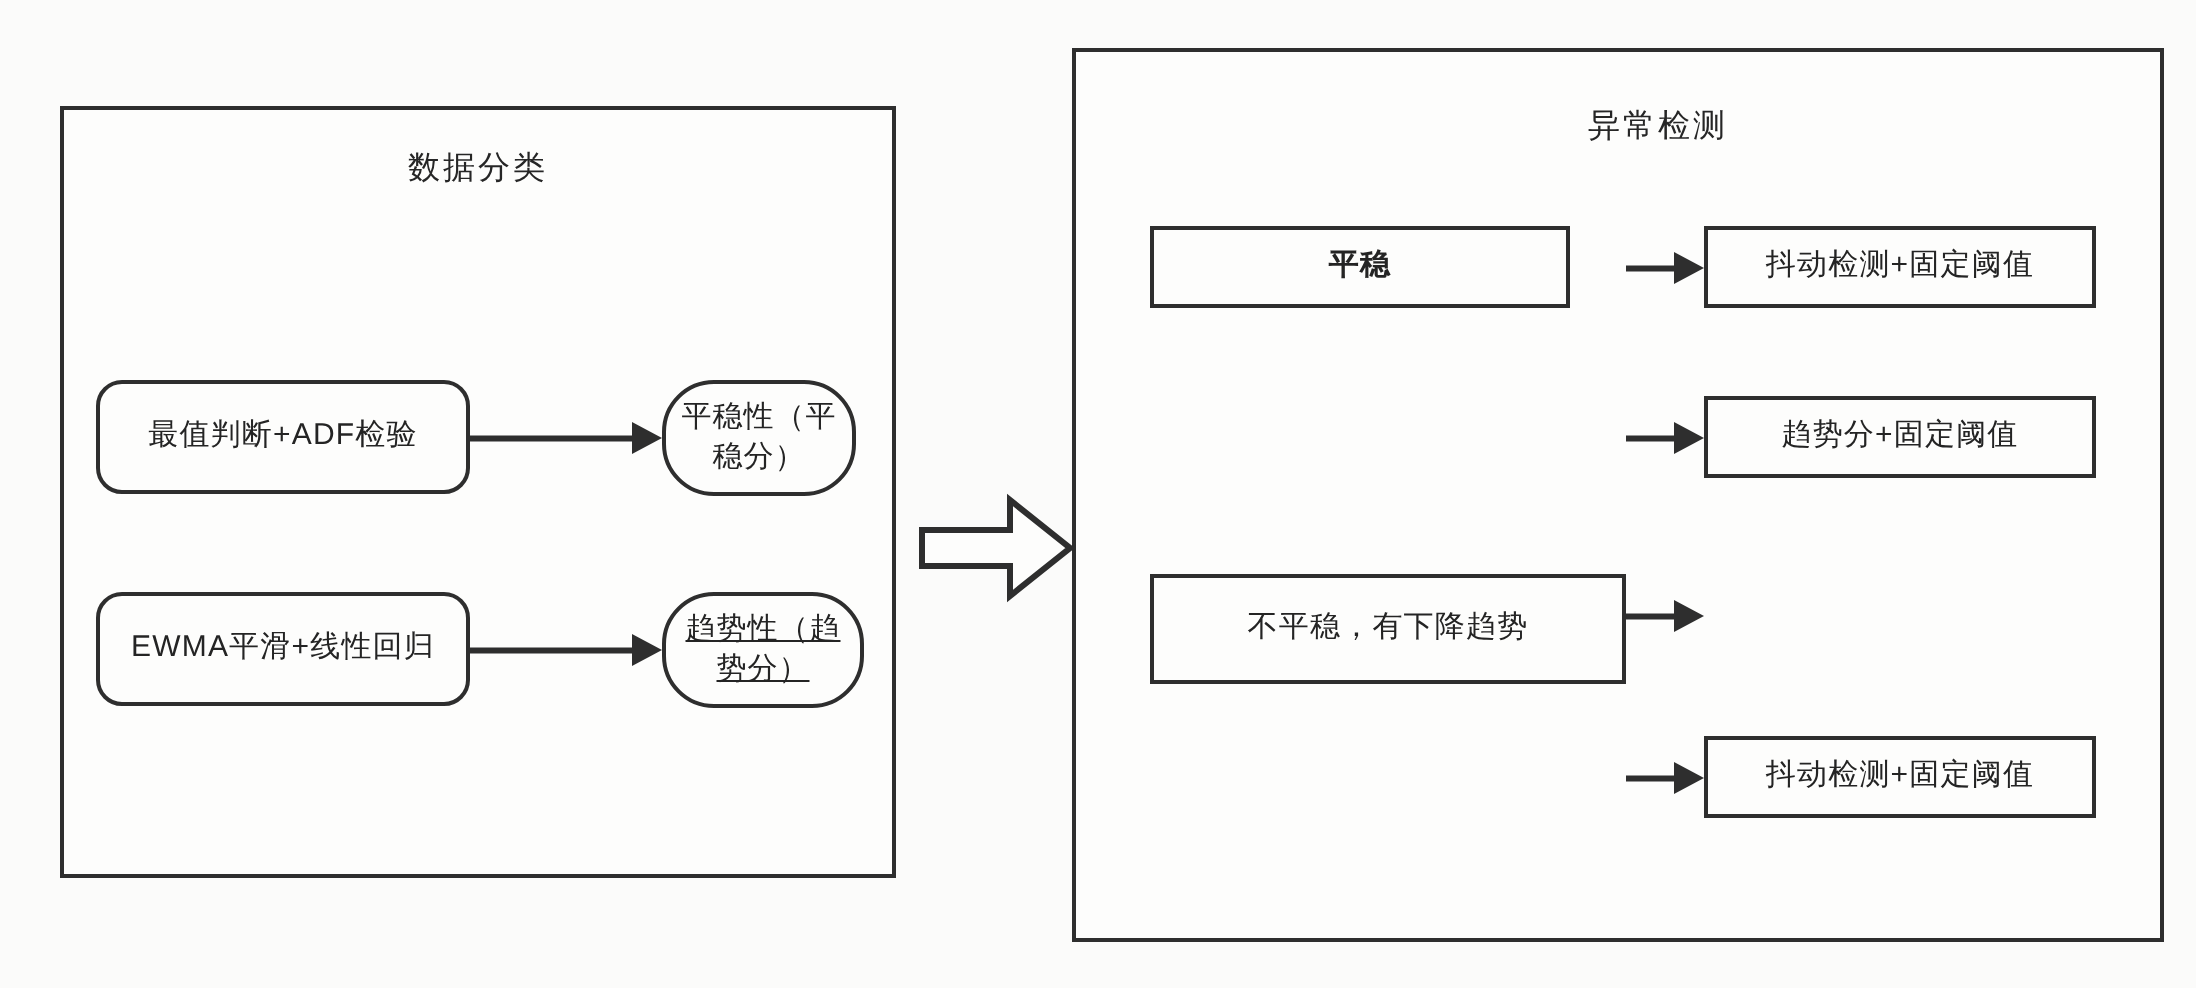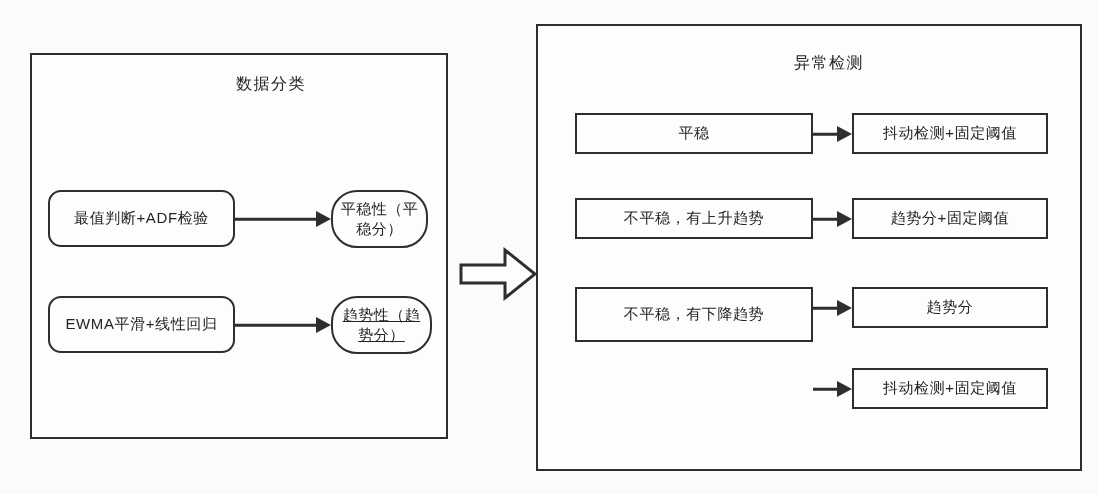--- a/index.html
+++ b/index.html
@@ -58,21 +58,21 @@
   .node.rounded { border-radius: 13px; }
   .node.narrow  { font-size: 15px; letter-spacing: 0.5px; border-radius: 26px; }
 
   
   #node-adf   { left: 48px;  top: 190px; width: 187px; height: 57px; }
   #node-ewma  { left: 48px;  top: 296px; width: 187px; height: 57px; }
   #node-stat  { left: 331px; top: 190px; width: 97px;  height: 58px; }
   #node-trend { left: 331px; top: 296px; width: 101px;  height: 58px; text-decoration: underline; }
 
   
-  #node-r1l { left: 575px; top: 113px; width: 238px; height: 41px; }
+  #node-r1l { left: 575px; top: 113px; width: 210px; height: 41px; font-weight: bold; }
   #node-r1r { left: 852px; top: 113px; width: 196px; height: 41px; }
   #node-r2l { left: 575px; top: 198px; width: 238px; height: 41px; }
   #node-r2r { left: 852px; top: 198px; width: 196px; height: 41px; }
   #node-r3l { left: 575px; top: 287px; width: 238px; height: 55px; }
   #node-r3r { left: 852px; top: 287px; width: 196px; height: 41px; }
   #node-r4l { left: 575px; top: 368px; width: 238px; height: 41px; }
   #node-r4r { left: 852px; top: 368px; width: 196px; height: 41px; }
 
   
   .arrow { position: absolute; }
@@ -119,21 +119,21 @@
     height: 56px;
   }
   #block-arrow svg { display: block; }
 </style>
 </head>
 <body>
 
 <div id="canvas">
 
   <div class="panel" id="panel-left"></div>
-  <div class="panel-title" id="title-left" style="left:30px; width:418px;margin-left:32px;">数据分类</div>
+  <div class="panel-title" id="title-left" style="left:30px; width:418px;">数据分类</div>
 
   <div class="node rounded" id="node-ewma">EWMA平滑+线性回归</div>
 
   <div class="node rounded" id="node-adf">最值判断+ADF检验</div>
 
   <div class="node narrow" id="node-stat">平稳性（平稳分）</div>
 
   <div class="node narrow" id="node-trend">趋势性（趋势分）</div>
 
   <div class="arrow" id="arrow-a1">
@@ -154,29 +154,27 @@
   <div class="panel" id="panel-right"></div>
   <div class="panel-title" id="title-right" style="left:536px; width:586px;">异常检测</div>
 
   <div class="node" id="node-r1l">平稳</div>
   <div class="node" id="node-r1r">抖动检测+固定阈值</div>
   <div class="arrow" id="arrow-r1">
     <span class="shaft"></span>
     <span class="head"></span>
   </div>
 
-  <div class="node" id="node-r2l">不平稳，有上升趋势</div>
   <div class="node" id="node-r2r">趋势分+固定阈值</div>
   <div class="arrow" id="arrow-r2">
     <span class="shaft"></span>
     <span class="head"></span>
   </div>
 
   <div class="node" id="node-r3l">不平稳，有下降趋势</div>
-  <div class="node" id="node-r3r">趋势分</div>
   <div class="arrow" id="arrow-r3">
     <span class="shaft"></span>
     <span class="head"></span>
   </div>
 
   <div class="node" id="node-r4r">抖动检测+固定阈值</div>
   <div class="arrow" id="arrow-r4">
     <span class="shaft"></span>
     <span class="head"></span>
   </div>

